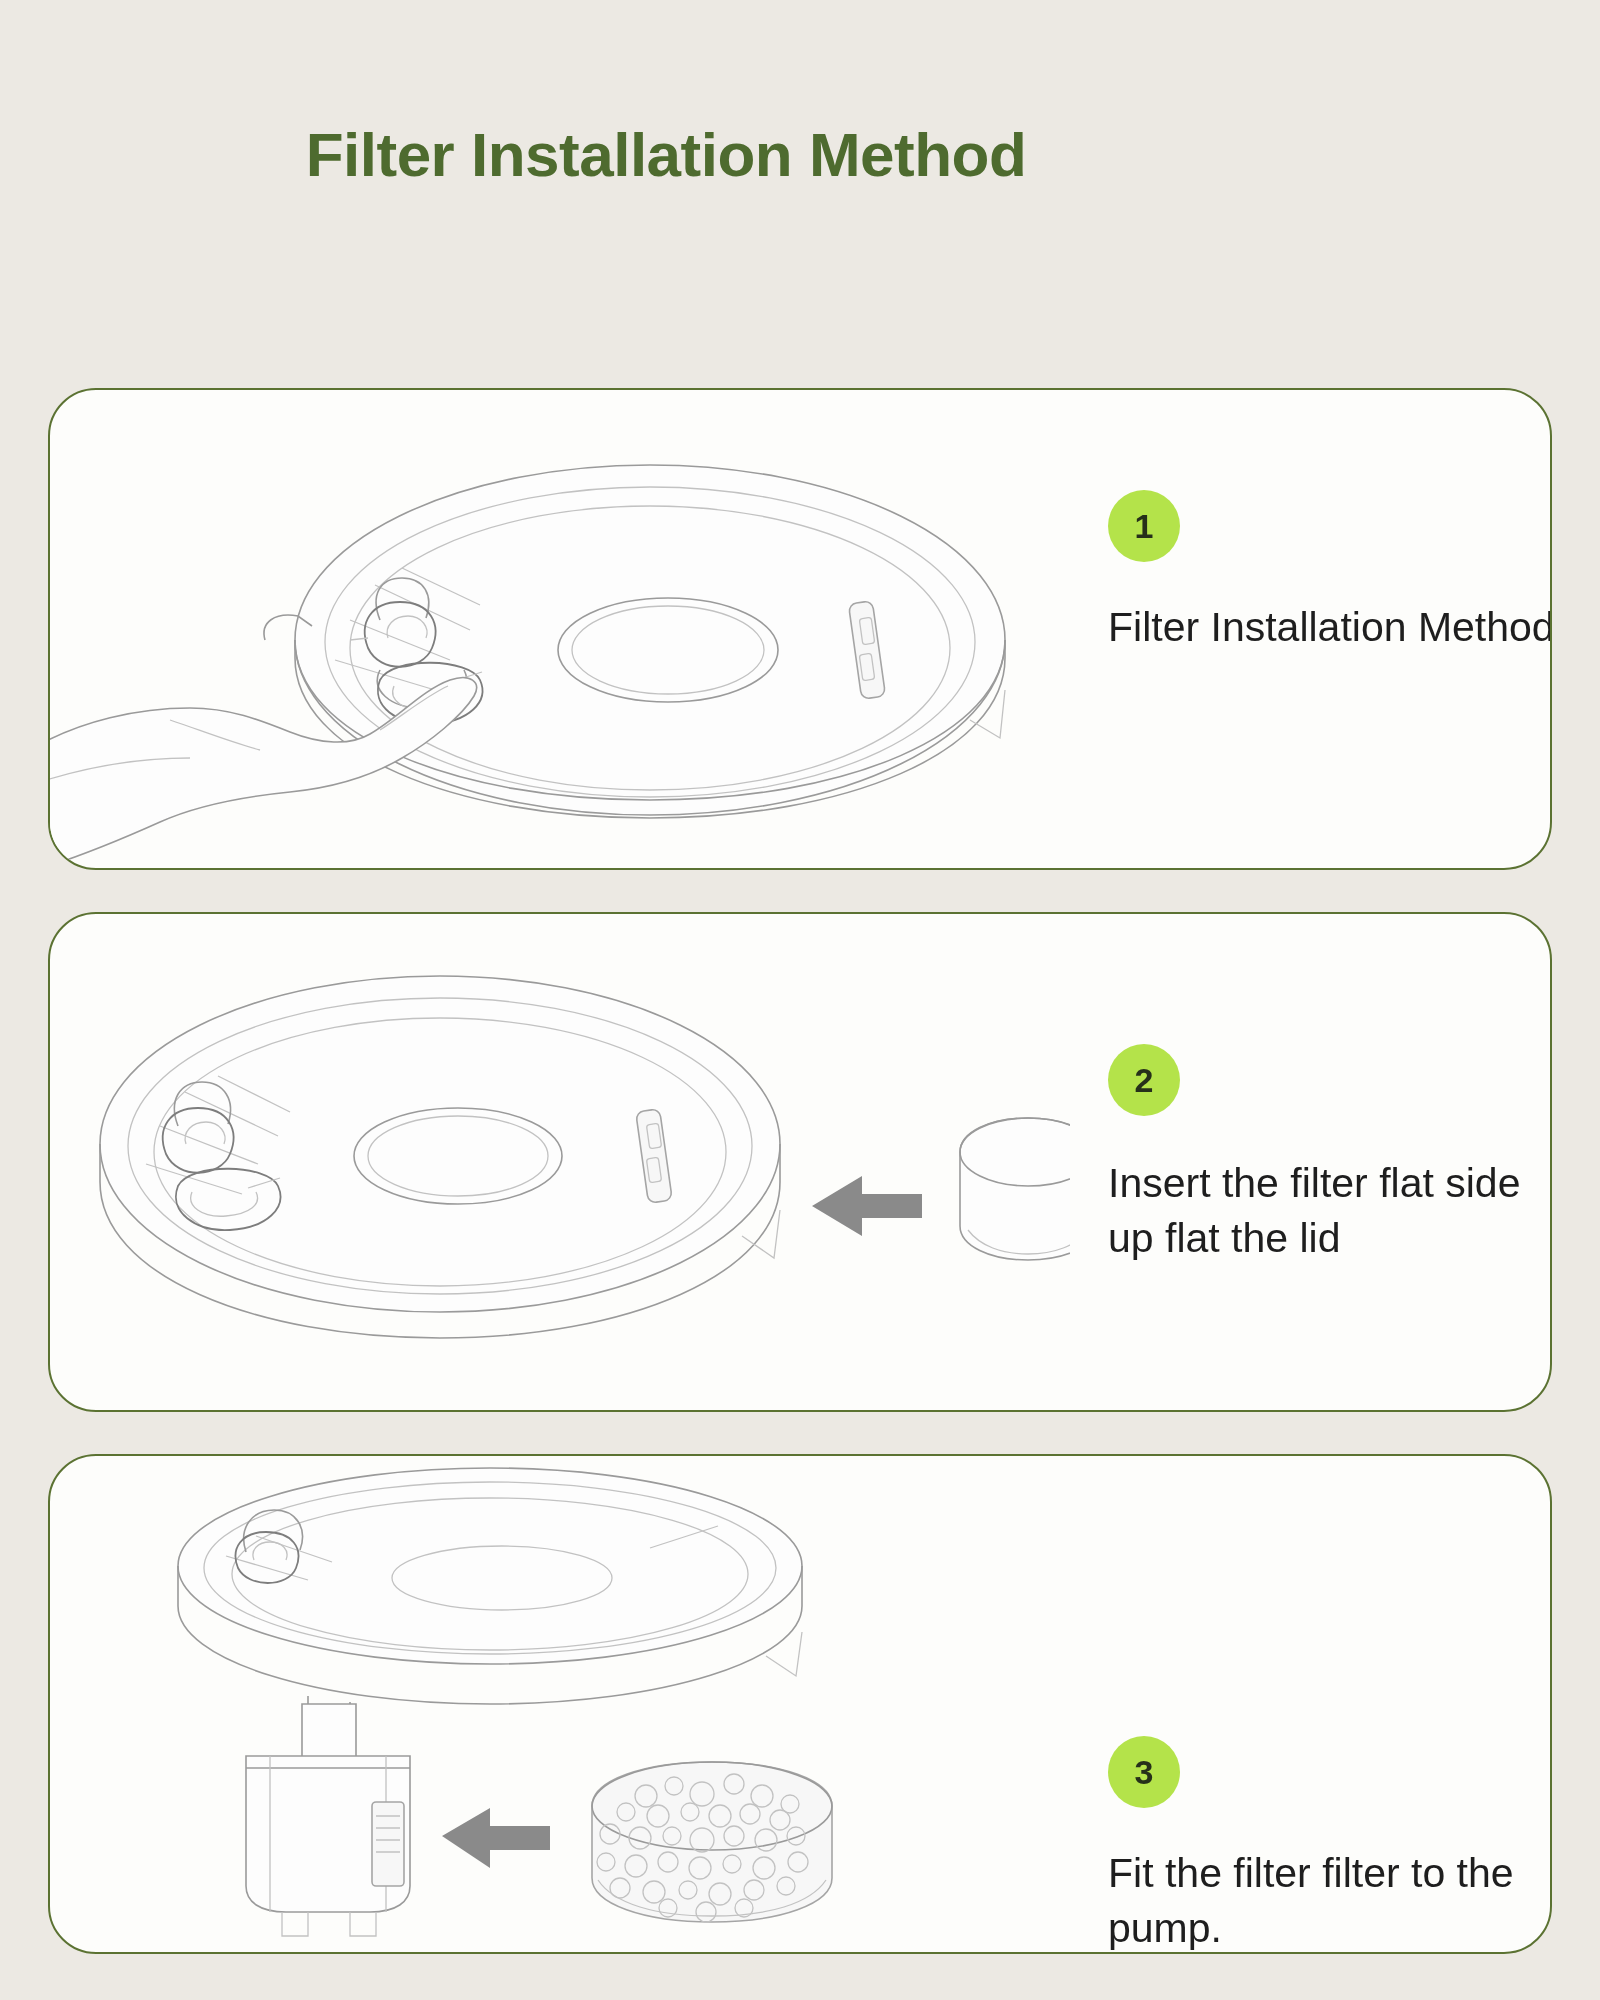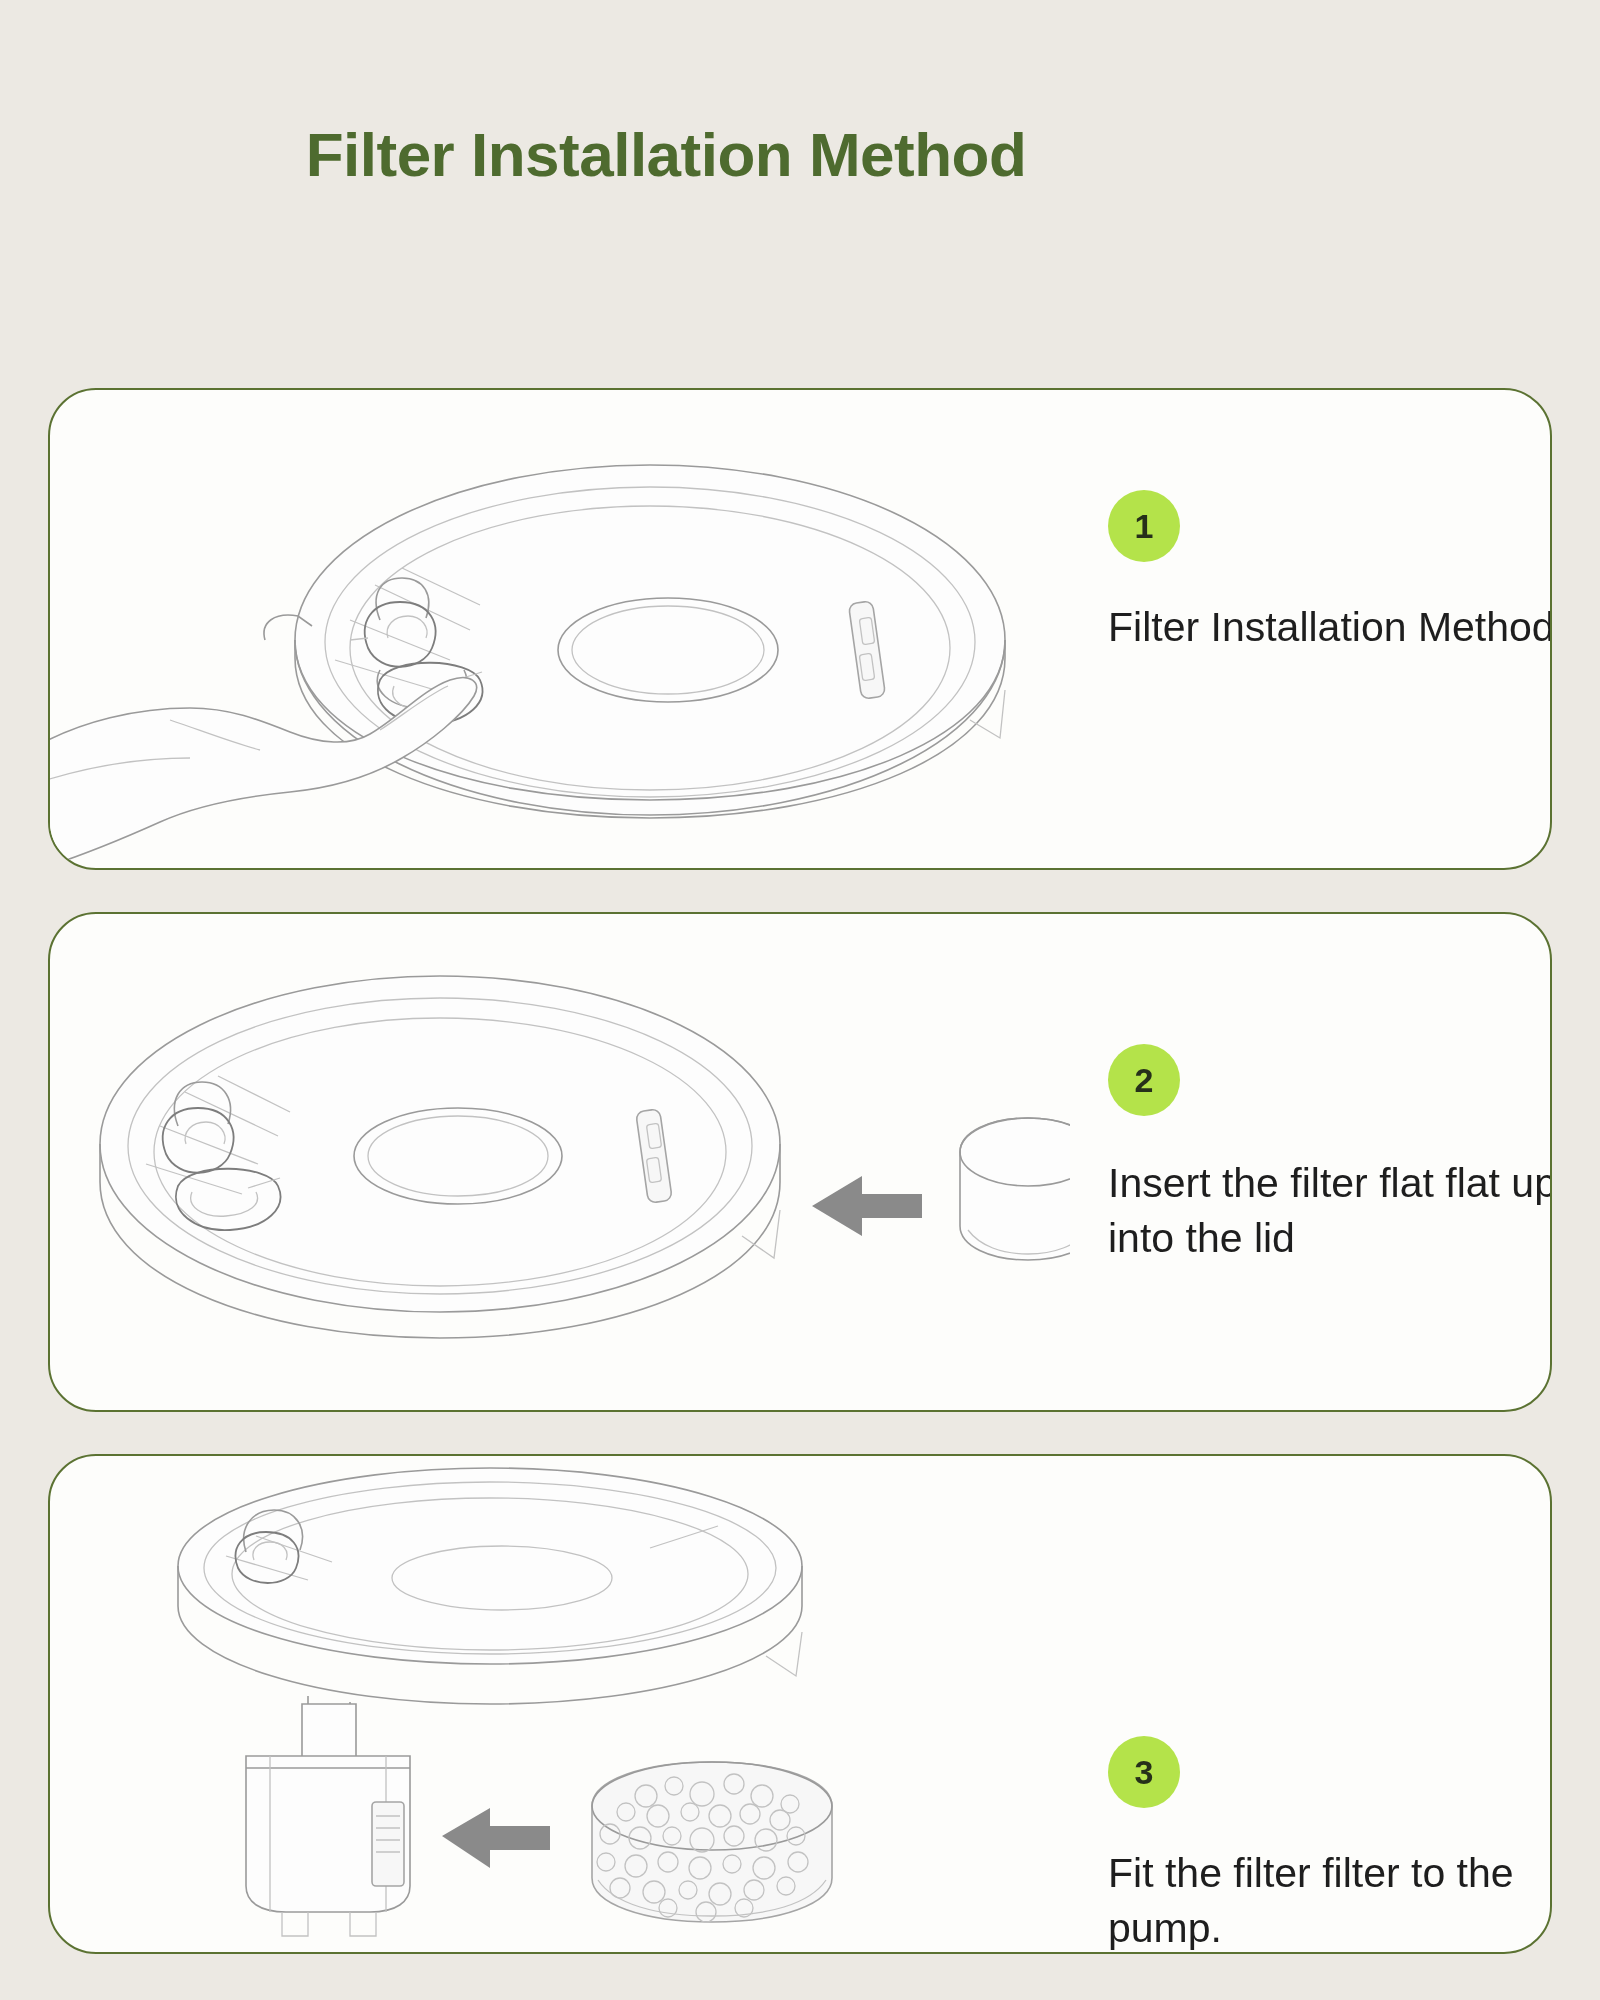--- a/index.html
+++ b/index.html
@@ -192,21 +192,21 @@
 
           <g>
             <path class="fill-w" d="M910 238 C910 218 940 204 978 204 C1016 204 1046 218 1046 238 L1046 312 C1046 332 1016 346 978 346 C940 346 910 332 910 312 Z"></path>
             <ellipse class="ln" cx="978" cy="238" rx="68" ry="34"></ellipse>
             <path class="ln-l" d="M918 316 C930 332 952 340 978 340 C1004 340 1026 332 1038 316"></path>
           </g>
         </svg>
       </div>
       <div class="textcol">
         <div class="badge">2</div>
-        <div class="caption">Insert the filter flat flat up into the lid</div>
+        <div class="caption">Insert the filter flat side up flat the lid</div>
       </div>
     </div>
 
     <div class="card card-3 c3">
       <div class="illus">
         <svg width="1020" height="500" viewBox="0 0 1020 500">
 
           <ellipse class="fill-w" cx="440" cy="110" rx="312" ry="98"></ellipse>
           <path class="ln" d="M128 110 L128 150 C128 204 268 248 440 248 C612 248 752 204 752 150 L752 110"></path>
           <ellipse class="ln-l" cx="440" cy="112" rx="286" ry="86"></ellipse>

